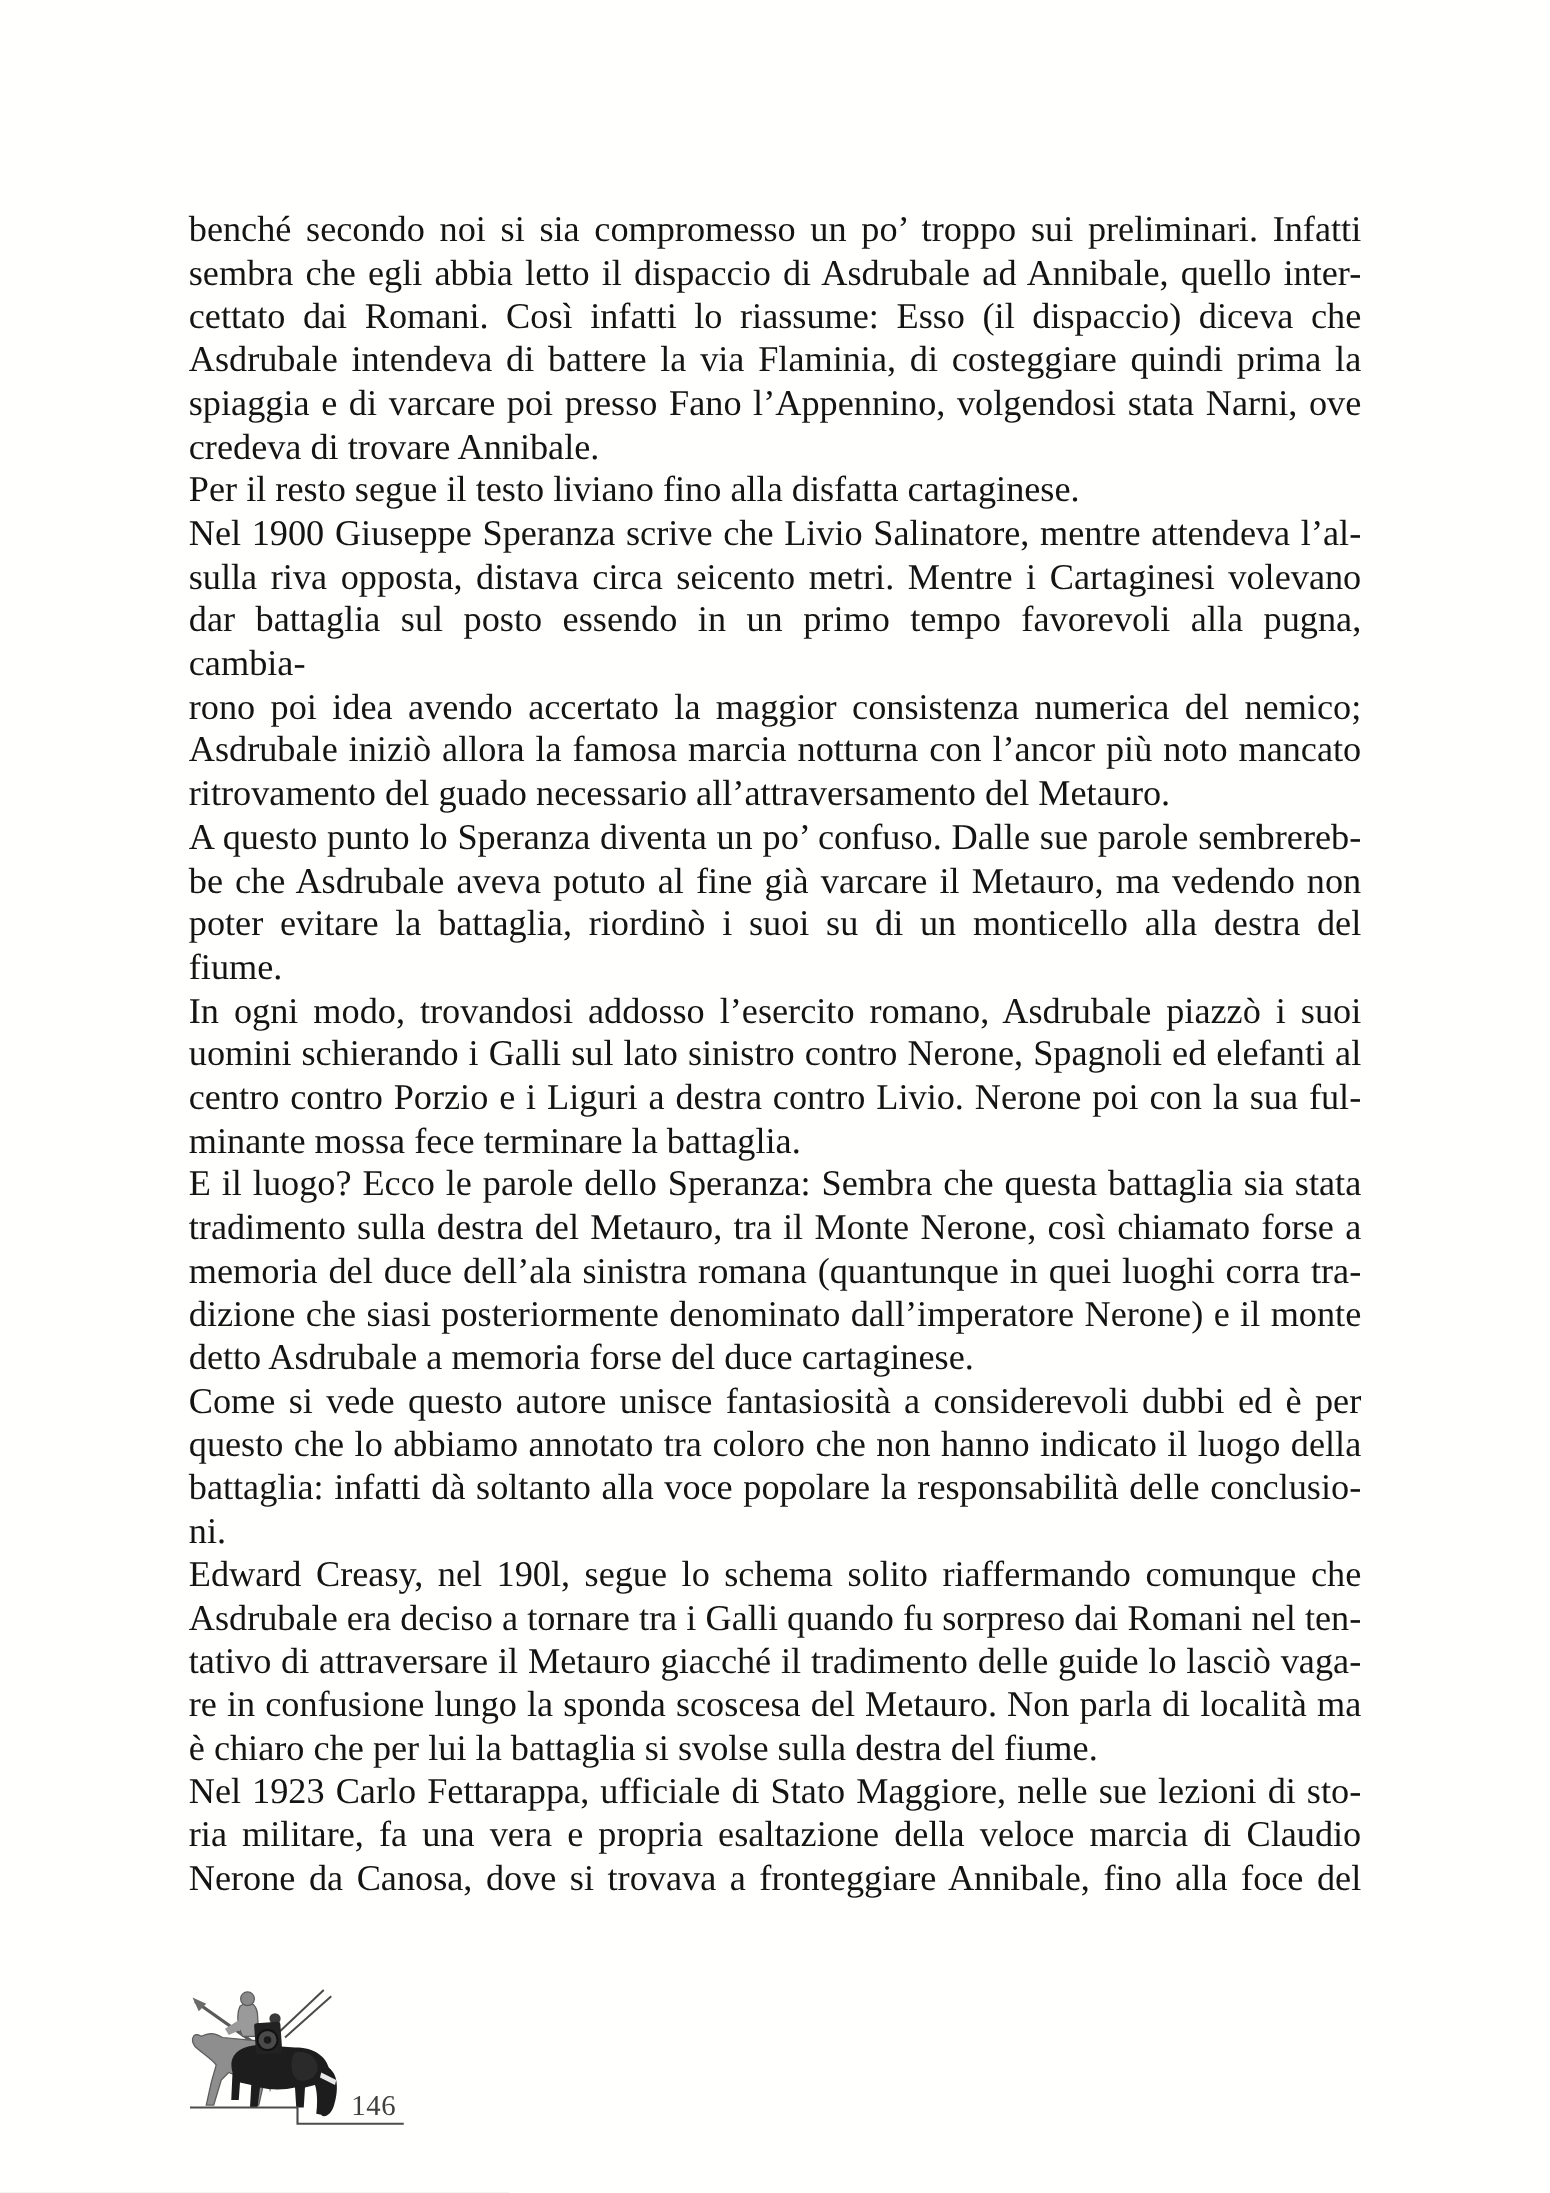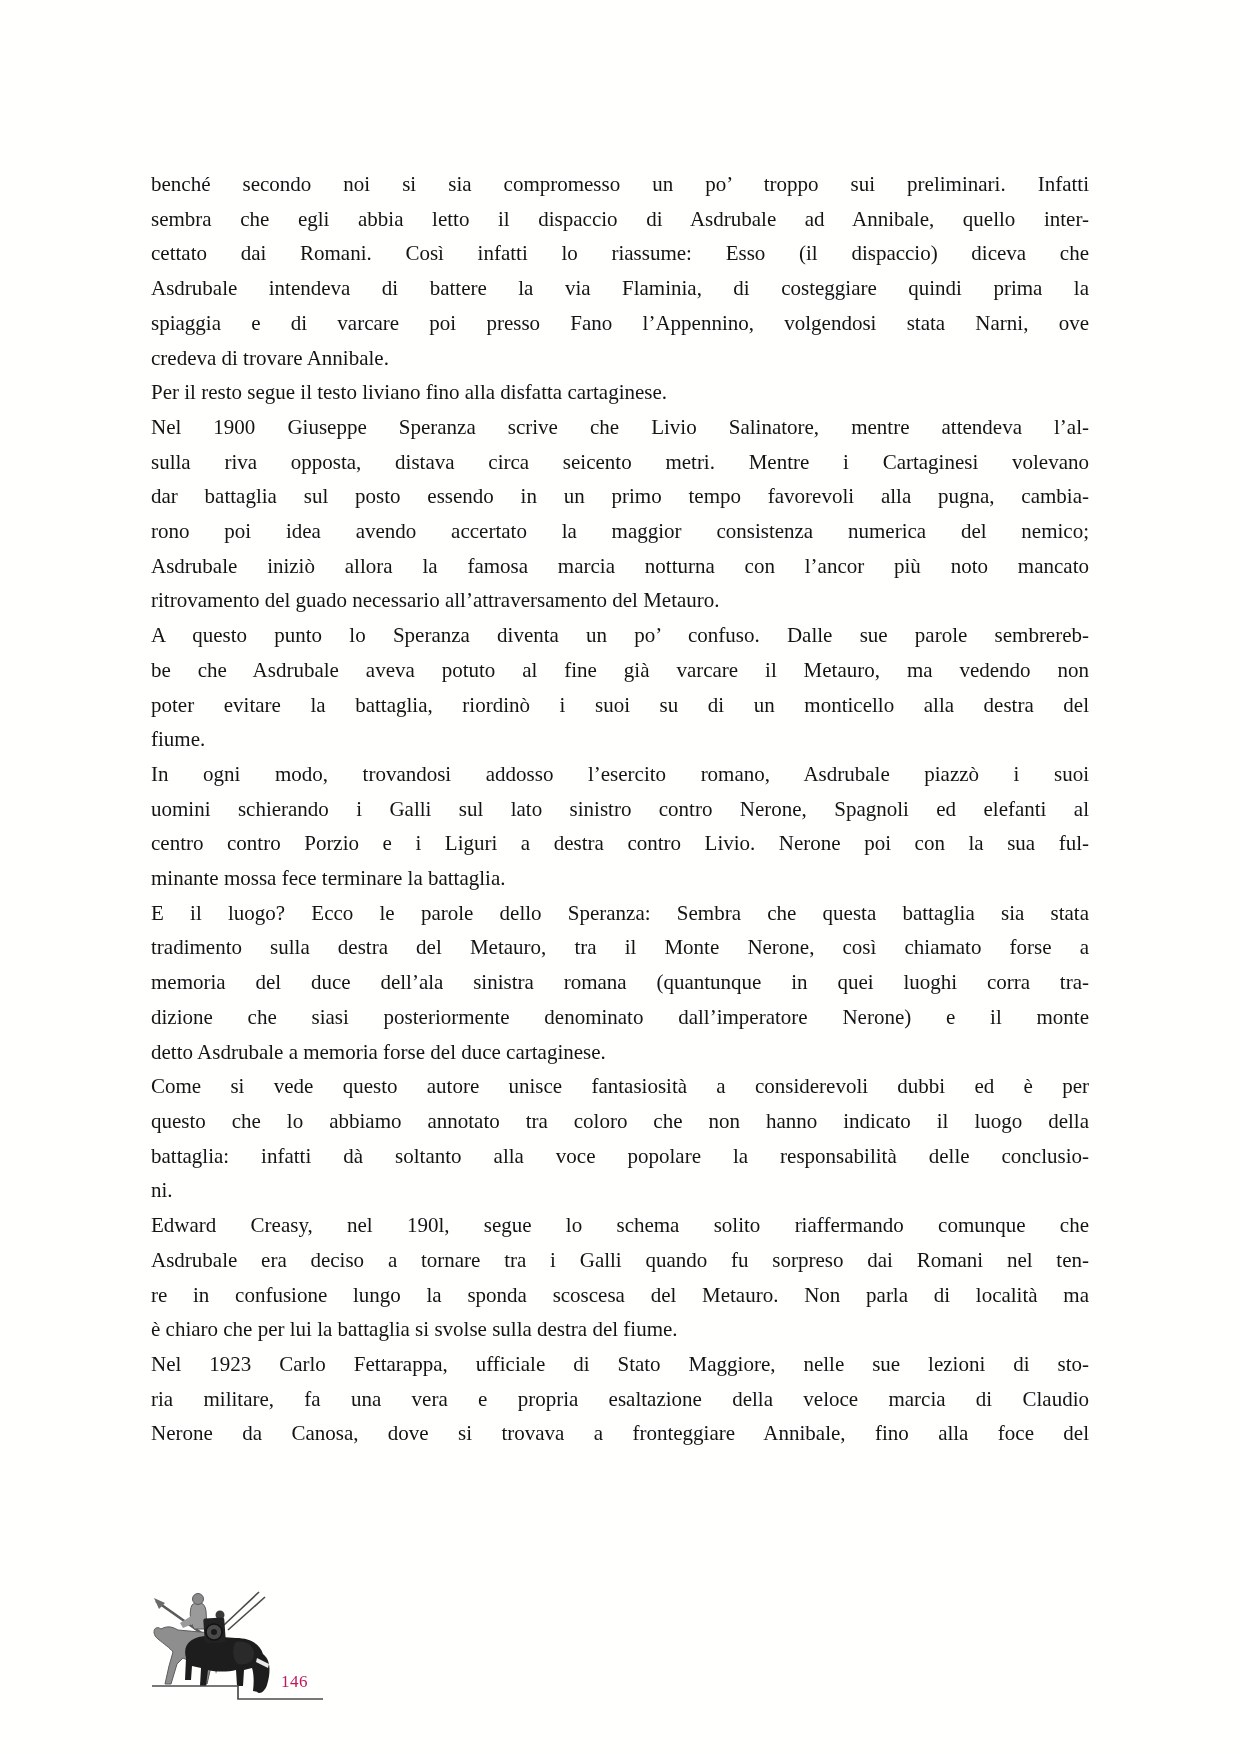--- a/index.html
+++ b/index.html
@@ -11,42 +11,42 @@
     background: #fffffe;
     font-family: "Liberation Serif", serif;
     color: #141414;
     overflow: hidden;
   }
   .text-block {
     position: absolute;
     left: 151px;
     top: 167px;
     width: 938px;
-    font-size: 21px;
+    font-size: 29px;
     line-height: 34.7px;
   }
   .line {
     text-align: justify;
     text-align-last: justify;
     white-space: normal;
   }
   .line.end { text-align-last: left; }
   .it { }
   .footer-art {
     position: absolute;
     left: 140px;
     top: 1588px;
   }
   .pagenum {
     position: absolute;
     left: 281px;
     top: 1672px;
-    font-size: 17px;
+    font-size: 23px;
     letter-spacing: 0.5px;
-    color: #be185d;
+    color: #404040;
   }
 </style>
 </head>
 <body>
 
 <div class="page">
 
   <main class="text-block">
       <div class="line"><span>benché secondo noi si sia compromesso un po’ troppo sui preliminari. Infatti</span></div>
       <div class="line"><span>sembra che egli abbia letto il dispaccio di Asdrubale ad Annibale, quello inter-</span></div>
@@ -73,20 +73,21 @@
       <div class="line"><span class="it">tradimento sulla destra del Metauro, tra il Monte Nerone, così chiamato forse a</span></div>
       <div class="line"><span class="it">memoria del duce dell’ala sinistra romana (quantunque in quei luoghi corra tra-</span></div>
       <div class="line"><span class="it">dizione che siasi posteriormente denominato dall’imperatore Nerone) e il monte</span></div>
       <div class="line end"><span class="it">detto Asdrubale a memoria forse del duce cartaginese.</span></div>
       <div class="line"><span>Come si vede questo autore unisce fantasiosità a considerevoli dubbi ed è per</span></div>
       <div class="line"><span>questo che lo abbiamo annotato tra coloro che non hanno indicato il luogo della</span></div>
       <div class="line"><span>battaglia: infatti dà soltanto alla voce popolare la responsabilità delle conclusio-</span></div>
       <div class="line end"><span>ni.</span></div>
       <div class="line"><span>Edward Creasy, nel 190l, segue lo schema solito riaffermando comunque che</span></div>
       <div class="line"><span>Asdrubale era deciso a tornare tra i Galli quando fu sorpreso dai Romani nel ten-</span></div>
+      <div class="line"><span>tativo di attraversare il Metauro giacché il tradimento delle guide lo lasciò </span><span class="it">vaga-</span></div>
       <div class="line"><span class="it">re in confusione lungo la sponda scoscesa del Metauro</span><span>. Non parla di località ma</span></div>
       <div class="line end"><span>è chiaro che per lui la battaglia si svolse sulla destra del fiume.</span></div>
       <div class="line"><span>Nel 1923 Carlo Fettarappa, ufficiale di Stato Maggiore, nelle sue lezioni di sto-</span></div>
       <div class="line"><span>ria militare, fa una vera e propria esaltazione della veloce marcia di Claudio</span></div>
       <div class="line"><span>Nerone da Canosa, dove si trovava a fronteggiare Annibale, fino alla foce del</span></div>
     </main>
 
   <div>
     <svg class="footer-art" width="200" height="120" viewBox="0 0 200 120" xmlns="http://www.w3.org/2000/svg">
 

